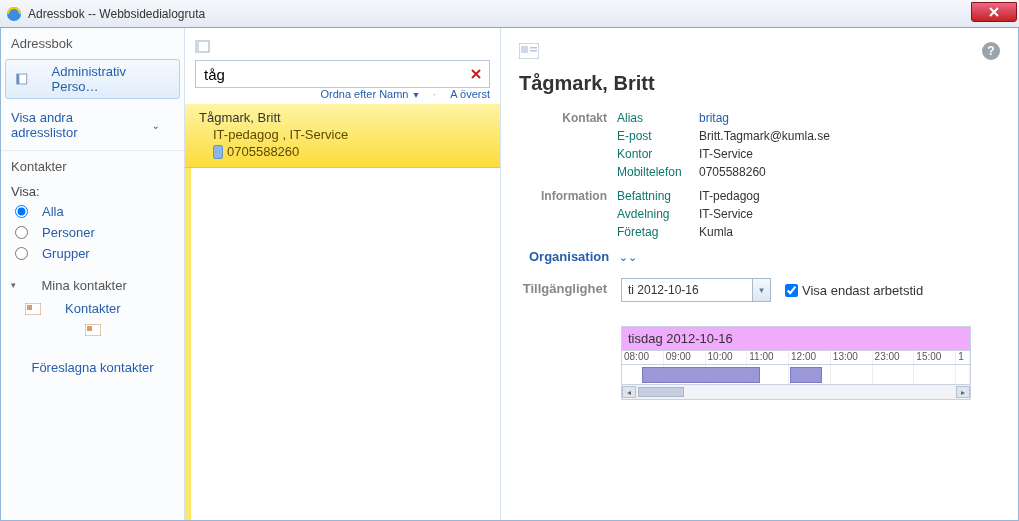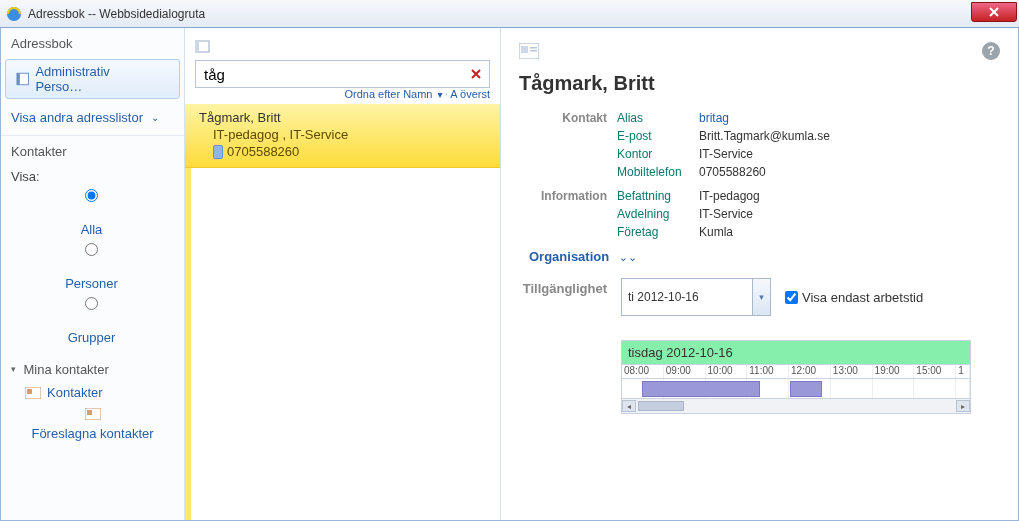--- a/index.html
+++ b/index.html
@@ -82,57 +82,56 @@
     padding: 2px 8px;
     font-family: inherit;
   }
   .search-clear {
     width: 26px; height: 100%;
     display: flex; align-items: center; justify-content: center;
     cursor: pointer;
     color: #c62121; font-weight: bold; font-size: 15px;
   }
   .sort-row {
-    display: flex; justify-content: flex-end; gap: 2px;
+    display: flex; justify-content: flex-end; gap: 14px;
     padding: 4px 10px 4px 10px;
     font-size: 11px;
   }
   .sort-row a { color: #255eab; text-decoration: none; cursor: pointer; }
   .sort-row .sep { color: #aaa; }
   
   .tree-item {
     display: flex; align-items: center;
     padding: 4px 24px 4px 10px;
     color: #255eab;
     cursor: pointer;
     font-size: 13px;
-    gap: 6px;
+    gap: 24px;
   }
   .tree-item.selected {
     background: linear-gradient(#f5f9fe, #e0edfb);
     border: 1px solid #b6d0ef;
     margin: 1px 4px;
     border-radius: 3px;
   }
   .section-hdr {
     padding: 8px 10px 4px 10px;
     color: #555;
     border-top: 1px solid #e6ecf5;
     margin-top: 6px;
   }
   .section-label {
     padding: 6px 10px 2px 10px;
     color: #444;
   }
   .radio-row {
     display: flex; align-items: center;
-    padding: 3px 10px 3px 8px;
+    padding: 3px 10px 3px 14px;
     color: #255eab;
-    gap: 20px;
-    flex-direction: column;
+    gap: 14px;
   }
   .radio-row input { cursor: pointer; }
   .chev-down { font-size: 10px; color: #255eab; margin-left: 2px; }
   .expand-tri { color: #666; font-size: 9px; margin-right: 2px; display:inline-block; transform: translateY(-1px); }
   
   .result-item {
     background: linear-gradient(#fef4a4, #fddc3a);
     padding: 6px 10px 8px 14px;
     border-bottom: 1px solid #f0c92a;
   }
@@ -182,39 +181,39 @@
   .avail-grid {
     display: grid;
     grid-template-columns: 98px auto;
     align-items: start;
     column-gap: 4px;
   }
   .date-combo {
     display: inline-flex; align-items: center;
     border: 1px solid #a9b8cd;
     background: #fff;
-    height: 38px;
+    height: 24px;
     width: 150px;
   }
   .date-combo span { flex:1; padding: 0 6px; font-size: 12px; color:#333; }
   .date-combo .dd-btn { width: 18px; height: 100%; background: linear-gradient(#f5f8fc,#dbe6f4); border-left:1px solid #a9b8cd; display:flex; align-items:center; justify-content:center; color:#5577aa; font-size:9px; cursor:pointer;}
   .show-work {
     display: inline-flex; align-items: center; gap: 4px;
     margin-left: 14px; font-size: 13px; color:#333;
   }
   .sched-box {
     margin-top: 24px;
     border: 1px solid #c8d2e0;
     width: 350px;
   }
   .sched-hdr {
     padding: 4px 6px;
     border-bottom: 1px solid #c8d2e0;
     color: #333; font-size: 13px;
-    background:#86efac;
+    background:#f0abfc;
   }
   .sched-scale {
     display: flex;
     font-size: 10px; color: #555;
     border-bottom: 1px solid #c8d2e0;
     height: 14px;
     background:#fff;
   }
   .sched-scale div { width: 42px; padding-left:2px; border-right:1px solid #eee; white-space:nowrap; overflow:hidden; }
   .sched-row {
@@ -408,21 +407,21 @@
 
         <div class="sched-box">
           <div class="sched-hdr">tisdag 2012-10-16</div>
           <div class="sched-scale">
             <div>08:00</div>
             <div>09:00</div>
             <div>10:00</div>
             <div>11:00</div>
             <div>12:00</div>
             <div>13:00</div>
-            <div>19:00</div>
+            <div>23:00</div>
             <div>15:00</div>
             <div style="width:14px;">1</div>
           </div>
           <div class="sched-row">
             <div class="slot-lines">
                 <div></div>
                 <div></div>
                 <div></div>
                 <div></div>
                 <div></div>

